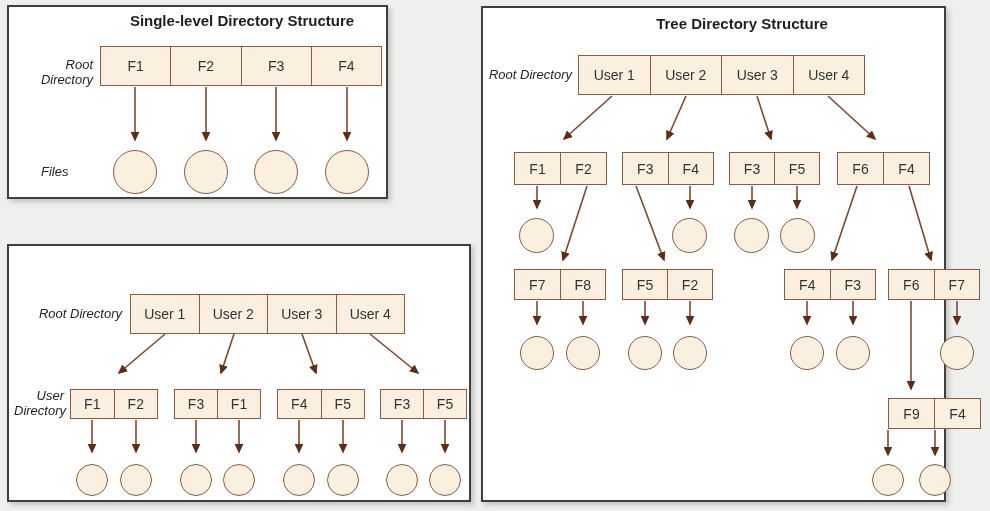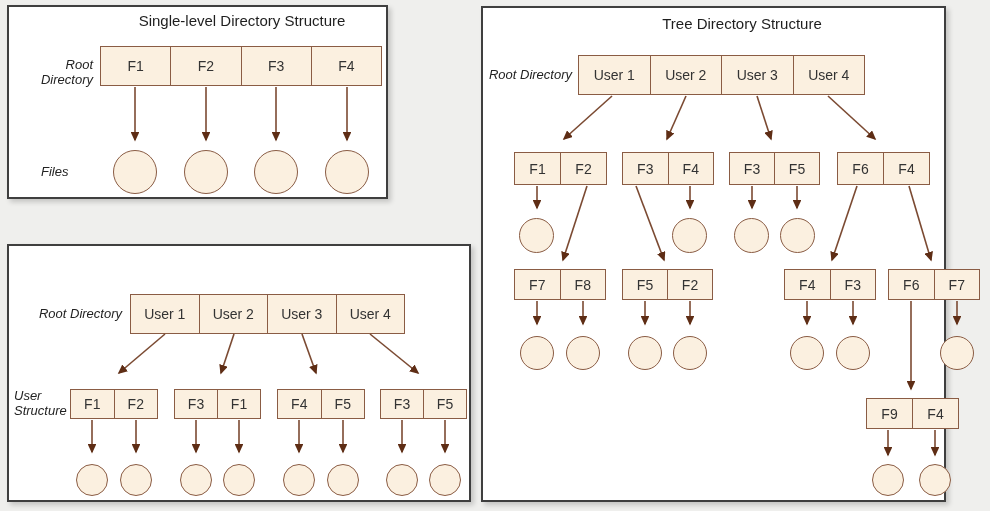--- a/index.html
+++ b/index.html
@@ -7,21 +7,21 @@
     --box-fill:#fbf0e0; --box-border:#8a5c44;
     --arrow:#7b4a32; --arrow-head:#5e2d15;
     --cell-text:#333333; --title-text:#1e1e1e; --label-text:#222222;
   }
   html,body{margin:0;padding:0;}
   .page{position:relative;width:990px;height:511px;background:var(--page-bg);
         font-family:"Liberation Sans",sans-serif;overflow:hidden;}
   .panel{position:absolute;background:var(--panel-bg);border:2px solid var(--panel-border);
          box-sizing:border-box;box-shadow:3px 3px 5px rgba(0,0,0,0.18);}
   .ptitle{position:absolute;transform:translateX(-50%);white-space:nowrap;
-          font-size:15px;font-weight:normal;color:var(--title-text);}
+          font-size:15px;font-weight:bold;color:var(--title-text);}
   .lab{position:absolute;font-style:italic;font-size:13px;color:var(--label-text);line-height:15px;}
   .row{position:absolute;display:flex;background:var(--box-fill);
        border:1.6px solid var(--box-border);box-sizing:border-box;}
   .cell{flex:1;display:flex;align-items:center;justify-content:center;
         font-size:14px;color:var(--cell-text);border-left:1.6px solid var(--box-border);}
   .cell:first-child{border-left:none;}
   .circle{position:absolute;border-radius:50%;background:var(--box-fill);
           border:1.4px solid var(--box-border);box-sizing:border-box;}
   svg.arrows{position:absolute;left:0;top:0;pointer-events:none;}
   svg.arrows line{stroke:var(--arrow);stroke-width:1.6;}
@@ -60,23 +60,23 @@
   </div>
 
   <div class="panel" style="left:7px;top:244px;width:464px;height:258px">
     <div class="lab" style="left:28px;top:60px;width:85px;text-align:right">Root Directory</div>
     <div class="row" style="left:121px;top:48px;width:275px;height:40px">
       <div class="cell">User 1</div>
       <div class="cell">User 2</div>
       <div class="cell">User 3</div>
       <div class="cell">User 4</div>
     </div>
-    <div class="lab" style="left:5px;top:142px;width:50px;text-align:left">
+    <div class="lab" style="left:5px;top:142px;width:50px;text-align:right">
       <div>User</div>
-      <div>Structure</div>
+      <div>Directory</div>
     </div>
     <div class="row" style="left:61px;top:143px;width:88px;height:30px">
       <div class="cell">F1</div>
       <div class="cell">F2</div>
     </div>
     <div class="row" style="left:165px;top:143px;width:87px;height:30px">
       <div class="cell">F3</div>
       <div class="cell">F1</div>
     </div>
     <div class="row" style="left:268px;top:143px;width:88px;height:30px">
@@ -166,21 +166,21 @@
     </div>
 
     <div class="circle" style="left:37px;top:328px;width:34px;height:34px"></div>
     <div class="circle" style="left:83px;top:328px;width:34px;height:34px"></div>
     <div class="circle" style="left:145px;top:328px;width:34px;height:34px"></div>
     <div class="circle" style="left:190px;top:328px;width:34px;height:34px"></div>
     <div class="circle" style="left:307px;top:328px;width:34px;height:34px"></div>
     <div class="circle" style="left:353px;top:328px;width:34px;height:34px"></div>
     <div class="circle" style="left:457px;top:328px;width:34px;height:34px"></div>
 
-    <div class="row" style="left:383px;top:390px;width:93px;height:31px">
+    <div class="row" style="left:405px;top:390px;width:93px;height:31px">
       <div class="cell">F9</div>
       <div class="cell">F4</div>
     </div>
 
     <div class="circle" style="left:389px;top:456px;width:32px;height:32px"></div>
     <div class="circle" style="left:436px;top:456px;width:32px;height:32px"></div>
 
     <svg class="arrows" width="501" height="492" viewBox="0 0 501 492">
       <defs>
         <marker id="m3" markerWidth="6" markerHeight="5.5" refX="5" refY="2.75" orient="auto">

